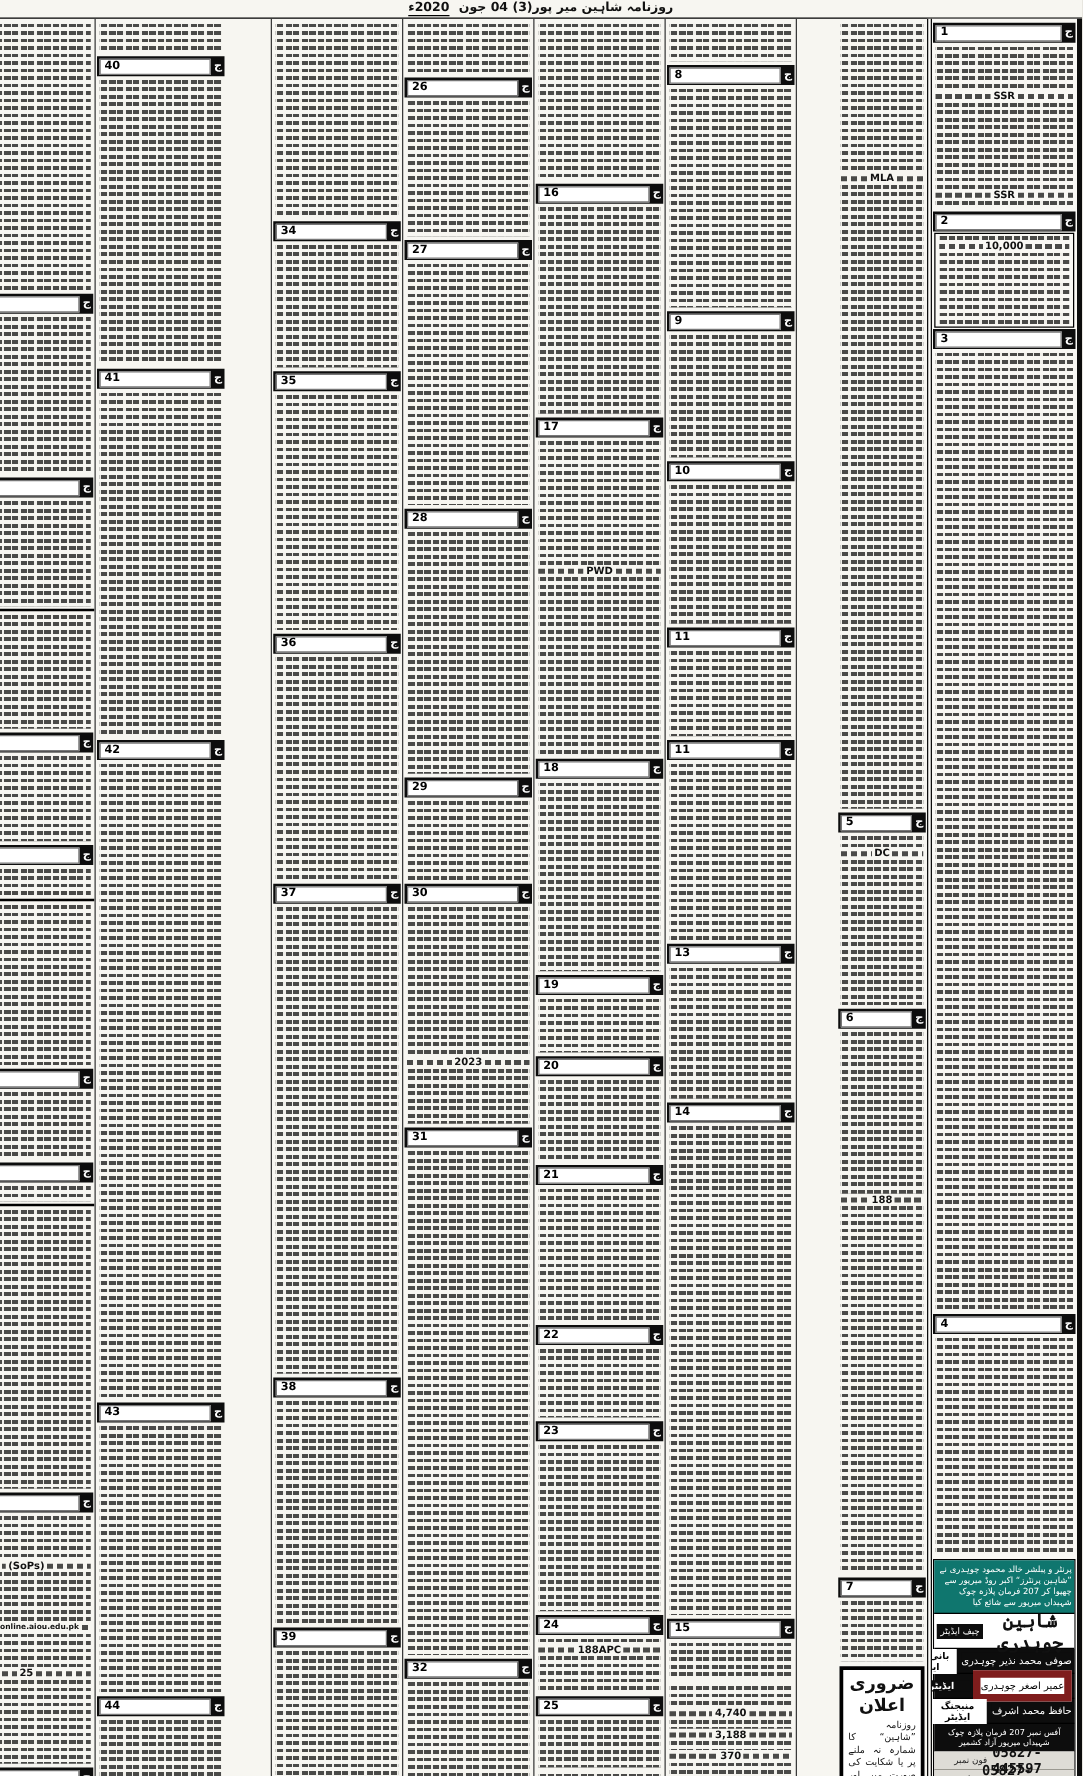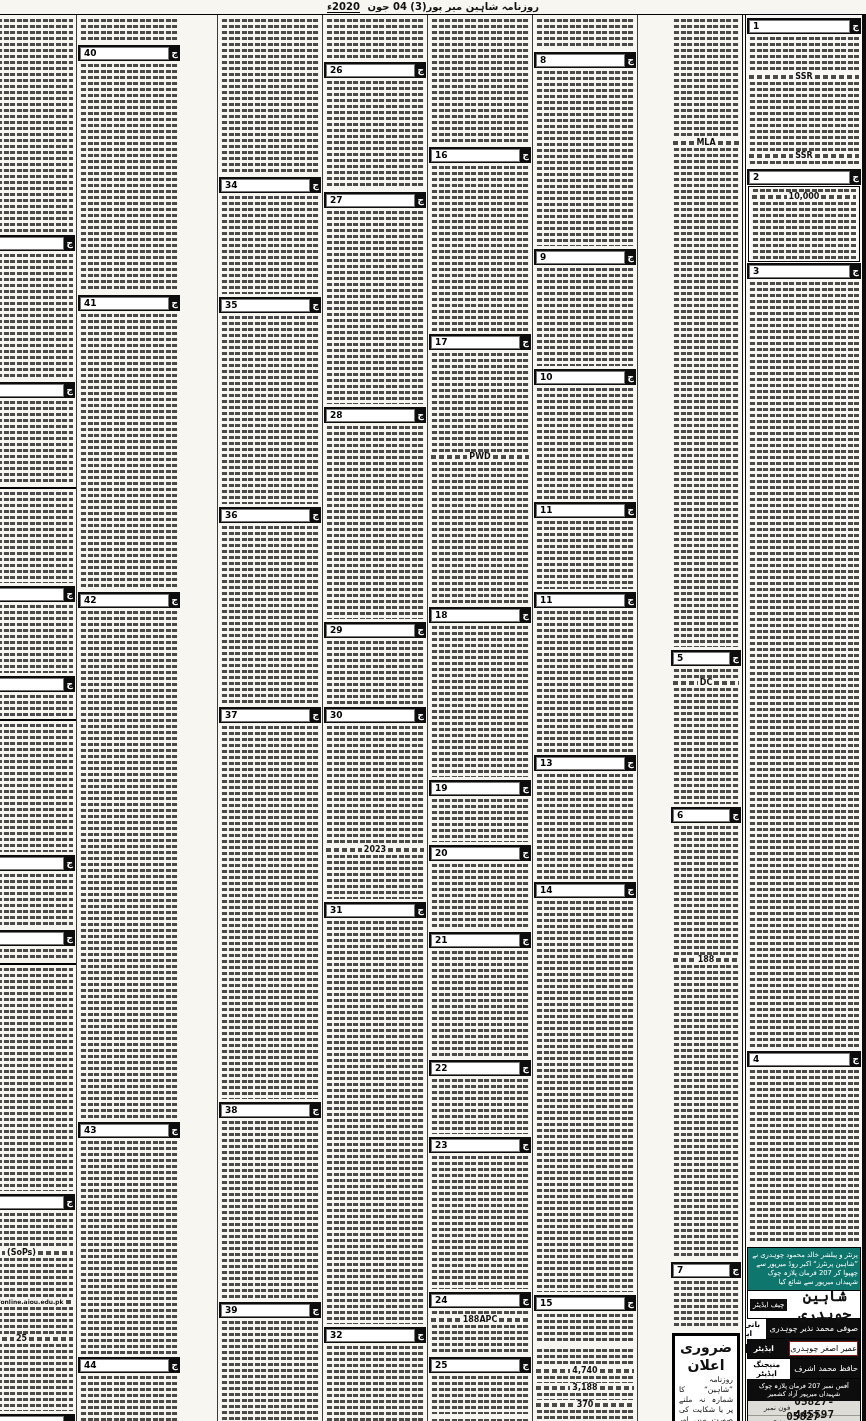--- a/index.html
+++ b/index.html
@@ -41,21 +41,21 @@
   .imp-chief{display:flex;align-items:center;border-bottom:1px solid #000;height:27px;background:#fff;}
   .imp-chief .lbl{background:#0d0d0d;color:#fff;font-size:7px;padding:2px 3px;margin:0 2px;white-space:nowrap;}
   .imp-chief .name{flex:1;text-align:center;font-size:15px;font-weight:bold;
                    font-family:"DejaVu Serif",serif;}
   .ed-row{display:flex;align-items:center;height:19px;border-bottom:1px solid #000;background:#0d0d0d;}
   .ed-row .lbl{flex:0 0 42%;text-align:center;font-size:7.5px;font-weight:bold;}
   .ed-row .name{flex:1;text-align:center;font-size:8px;margin:2px;padding:2px 0;white-space:nowrap;}
   .ed-row.a .lbl{background:#fff;color:#000;margin:2px;padding:1px 0;}
   .ed-row.a .name{background:#0d0d0d;color:#fff;}
   .ed-row.b .lbl{background:#0d0d0d;color:#fff;}
-  .ed-row.b .name{background:#fff;color:#000;border:1px solid #7f1d1d;}
+  .ed-row.b .name{background:#fff;color:#000;border:6px solid #7f1d1d;}
   .imp-office{background:#0d0d0d;color:#fff;text-align:center;font-size:6.5px;padding:3px 1px;}
   .ph-row{display:flex;align-items:center;background:#dedcd6;border-bottom:1px solid #9a9890;height:14px;}
   .ph-row .no{flex:1;direction:ltr;text-align:left;font-weight:bold;font-size:11px;padding-left:4px;
               font-family:"DejaVu Sans Mono",monospace;}
   .ph-row .lb{font-size:7px;padding-left:16px;color:#222;}
   
   .notice{border:3px solid #000;margin:2px 2px 0 2px;background:#fff;text-align:center;padding:2px;}
   .notice .t{font-size:14px;font-weight:bold;line-height:18px;}
   .notice .b{font-size:7.6px;line-height:10px;text-align:justify;padding:1px 2px;}
 </style>

